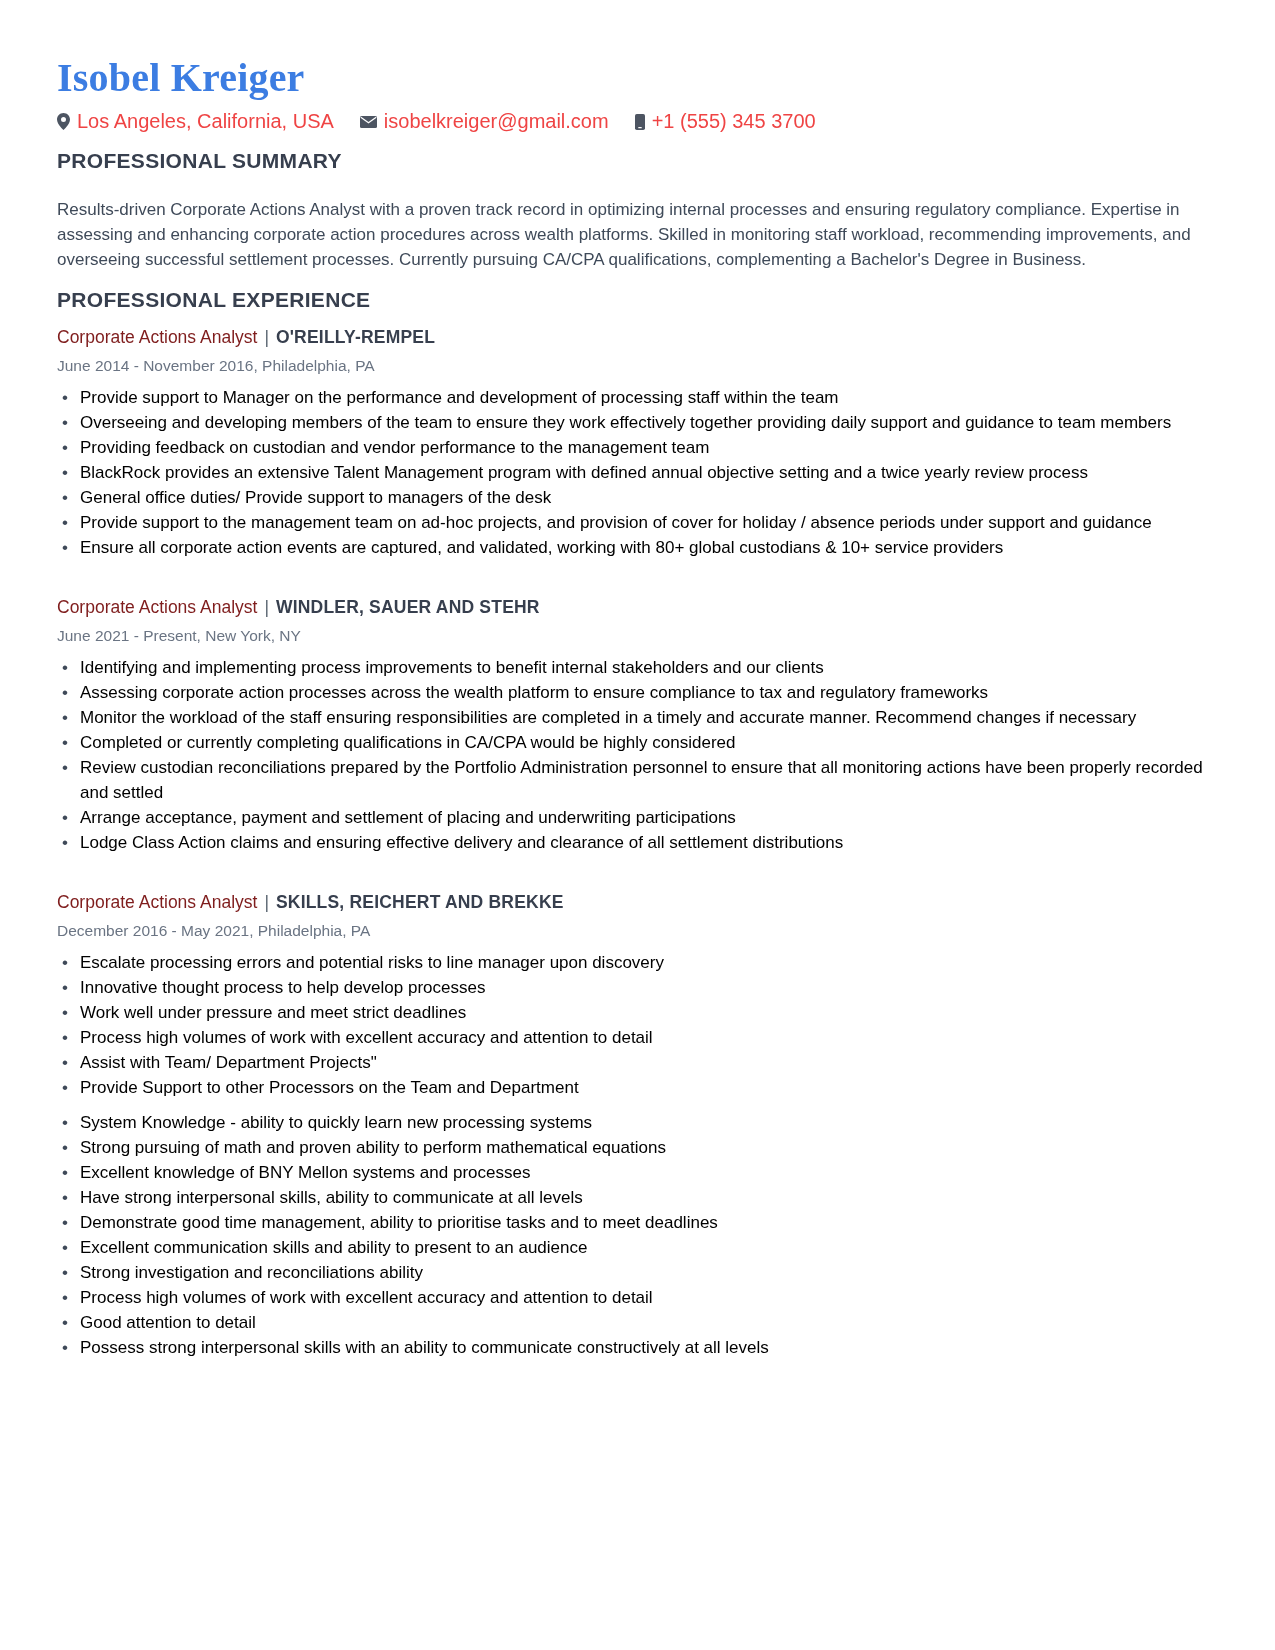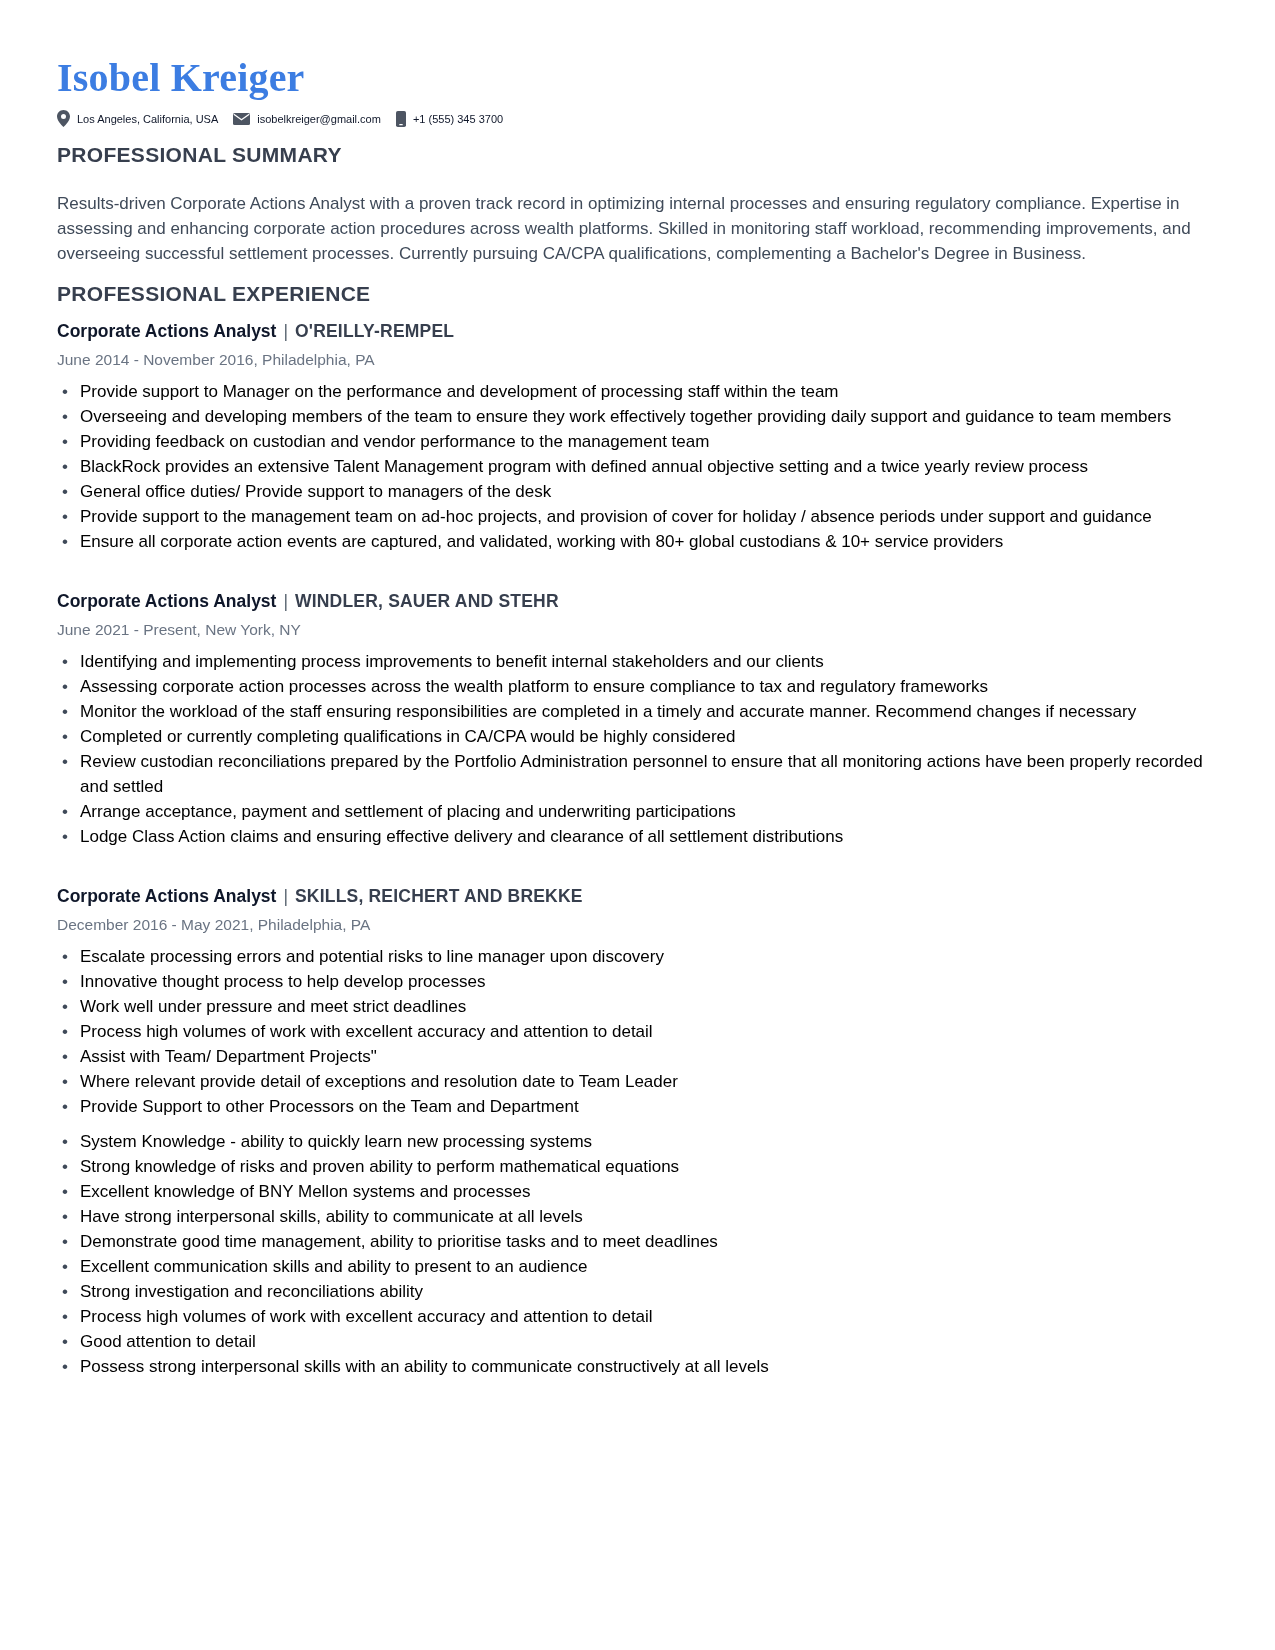--- a/index.html
+++ b/index.html
@@ -17,24 +17,24 @@
     font-size: 40px;
     font-weight: 700;
     color: #3c7de2;
     line-height: 1.1;
     letter-spacing: 0.2px;
     font-family: Liberation Serif, serif;
   }
   .contact-row {
     display: flex;
     align-items: center;
-    gap: 15px;
+    gap: 26px;
     margin-top: 10px;
-    font-size: 11px;
-    color: #0f172a;
+    font-size: 20px;
+    color: #ef4444;
   }
   .contact-item {
     display: flex;
     align-items: center;
     gap: 7px;
   }
   .contact-item svg { display: block; }
   
   .section-heading {
     font-size: 21px;
@@ -50,21 +50,21 @@
     color: #3f4a59;
     max-width: 1161px;
   }
   
   .job { margin-top: 15px; }
   .job + .job { margin-top: 37px; }
   .job-title-row {
     font-size: 17.5px;
     line-height: 21px;
   }
-  .job-title { color: #0f172a; font-weight: 700; }
+  .job-title { color: #7f1d1d; font-weight: 400; }
   .job-pipe { color: #5b6672; font-weight: 400; margin: 0 7px; }
   .job-company { color: #373f4e; font-weight: 700; letter-spacing: 0.2px; }
   .job-meta {
     margin-top: 9px;
     font-size: 15.5px;
     color: #6a7483;
   }
   
   ul.bullets {
     list-style: none;
@@ -167,30 +167,29 @@
       <div class="job-title-row">
         <span class="job-title">Corporate Actions Analyst</span><span class="job-pipe">|</span><span class="job-company">SKILLS, REICHERT AND BREKKE</span>
       </div>
       <div class="job-meta">December 2016 - May 2021, Philadelphia, PA</div>
       <ul class="bullets">
         <li>Escalate processing errors and potential risks to line manager upon discovery</li>
         <li>Innovative thought process to help develop processes</li>
         <li>Work well under pressure and meet strict deadlines</li>
         <li>Process high volumes of work with excellent accuracy and attention to detail</li>
         <li>Assist with Team/ Department Projects"</li>
-        <li>Where relevant provide detail of exceptions and resolution date to Team Leader</li>
         <li>Provide Support to other Processors on the Team and Department</li>
       </ul>
     </div>
   </div>
 
   <div>
     <ul class="bullets skills-list">
       <li>System Knowledge - ability to quickly learn new processing systems</li>
-      <li>Strong knowledge of risks and proven ability to perform mathematical equations</li>
+      <li>Strong pursuing of math and proven ability to perform mathematical equations</li>
       <li>Excellent knowledge of BNY Mellon systems and processes</li>
       <li>Have strong interpersonal skills, ability to communicate at all levels</li>
       <li>Demonstrate good time management, ability to prioritise tasks and to meet deadlines</li>
       <li>Excellent communication skills and ability to present to an audience</li>
       <li>Strong investigation and reconciliations ability</li>
       <li>Process high volumes of work with excellent accuracy and attention to detail</li>
       <li>Good attention to detail</li>
       <li>Possess strong interpersonal skills with an ability to communicate constructively at all levels</li>
     </ul>
   </div>

